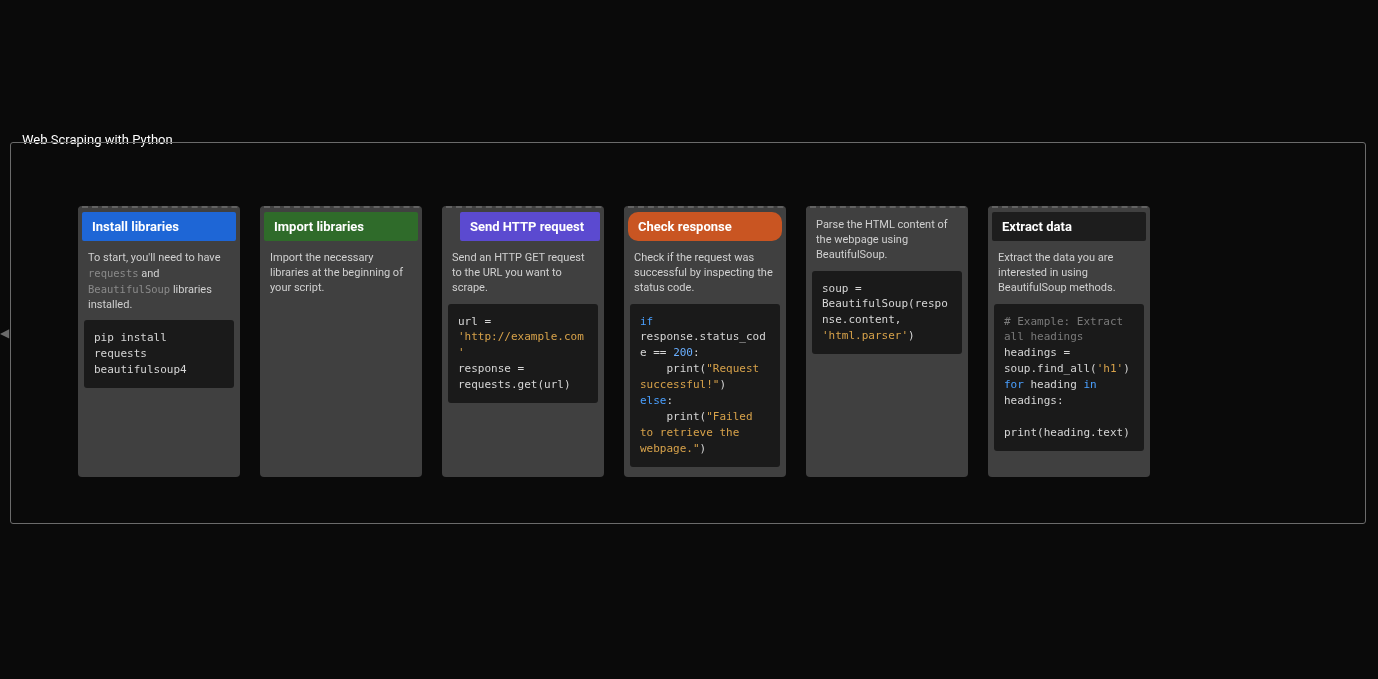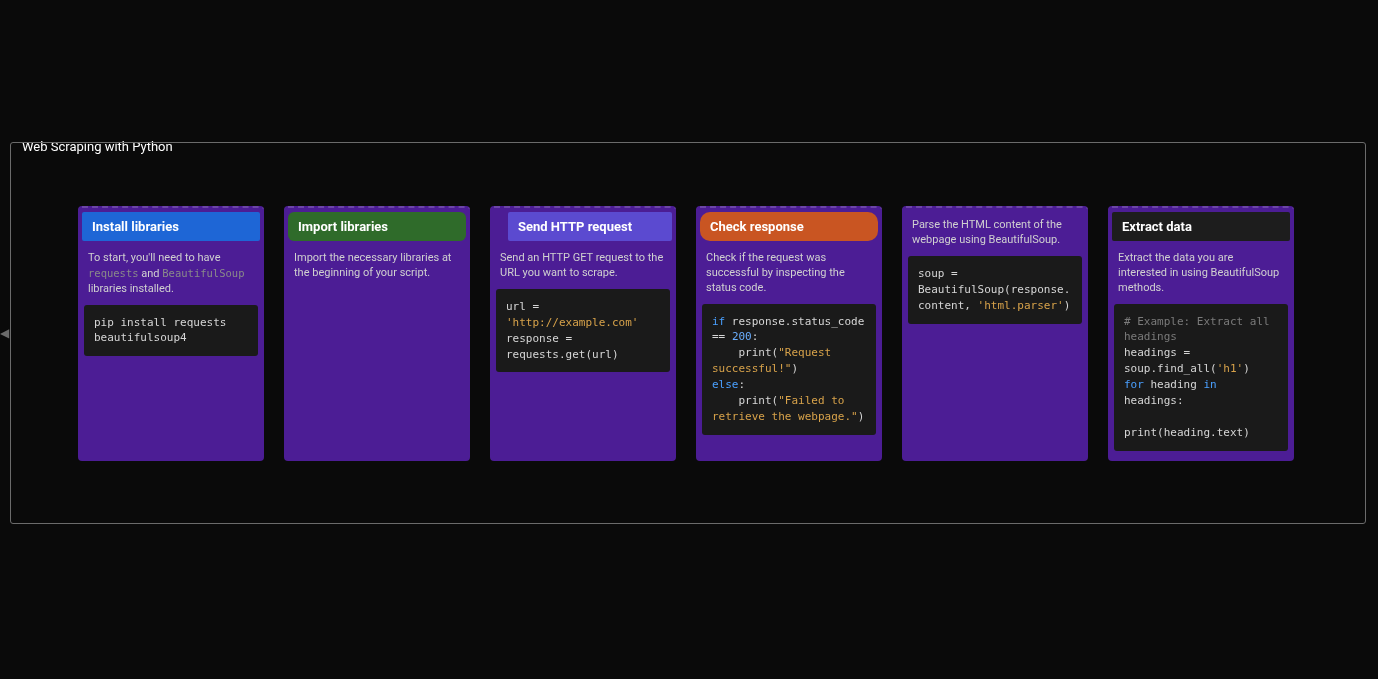--- a/index.html
+++ b/index.html
@@ -7,21 +7,21 @@
     background: #0a0a0a;
     color: #e5e5e5;
     font-family: -apple-system, BlinkMacSystemFont, "Segoe UI", Roboto, Helvetica, Arial, sans-serif;
     width: 1378px;
     height: 679px;
     overflow: hidden;
     position: relative;
   }
   .page-title {
     position: absolute;
-    top: 139px;
+    top: 132px;
     left: 22px;
     font-size: 13px;
     font-weight: 400;
     color: #ffffff;
   }
   .canvas-frame {
     position: absolute;
     top: 142px;
     left: 10px;
     right: 12px;
@@ -30,38 +30,38 @@
     border-radius: 3px;
   }
   .cards-row {
     position: absolute;
     top: 206px;
     left: 78px;
     display: flex;
     gap: 20px;
   }
   .card {
-    width: 186px;
-    background: #4c1d95;
+    width: 162px;
+    background: #404040;
     border-radius: 4px;
     padding: 0;
     overflow: hidden;
     border-top: 2px dashed rgba(255,255,255,0.18);
   }
   .card-header {
     padding: 7px 10px;
     font-size: 13px;
     font-weight: 700;
     color: #ffffff;
     margin: 0 4px;
     margin-top: 4px;
     border-radius: 2px;
   }
   .hdr-blue   { background: #1e66d6; }
-  .hdr-green  { background: #2f6b2a; border-radius: 6px; }
+  .hdr-green  { background: #2f6b2a; }
   .hdr-purple { background: #5b4ad0; margin-left: 18px; }
   .hdr-orange { background: #c95522; border-radius: 10px; }
   .hdr-olive  { background: #8d7b1f; }
   .hdr-dark   { background: #1d1d1d; }
   .card-desc {
     padding: 10px 12px 8px 10px;
     font-size: 11px;
     line-height: 1.35;
     color: #d0d0d0;
   }

